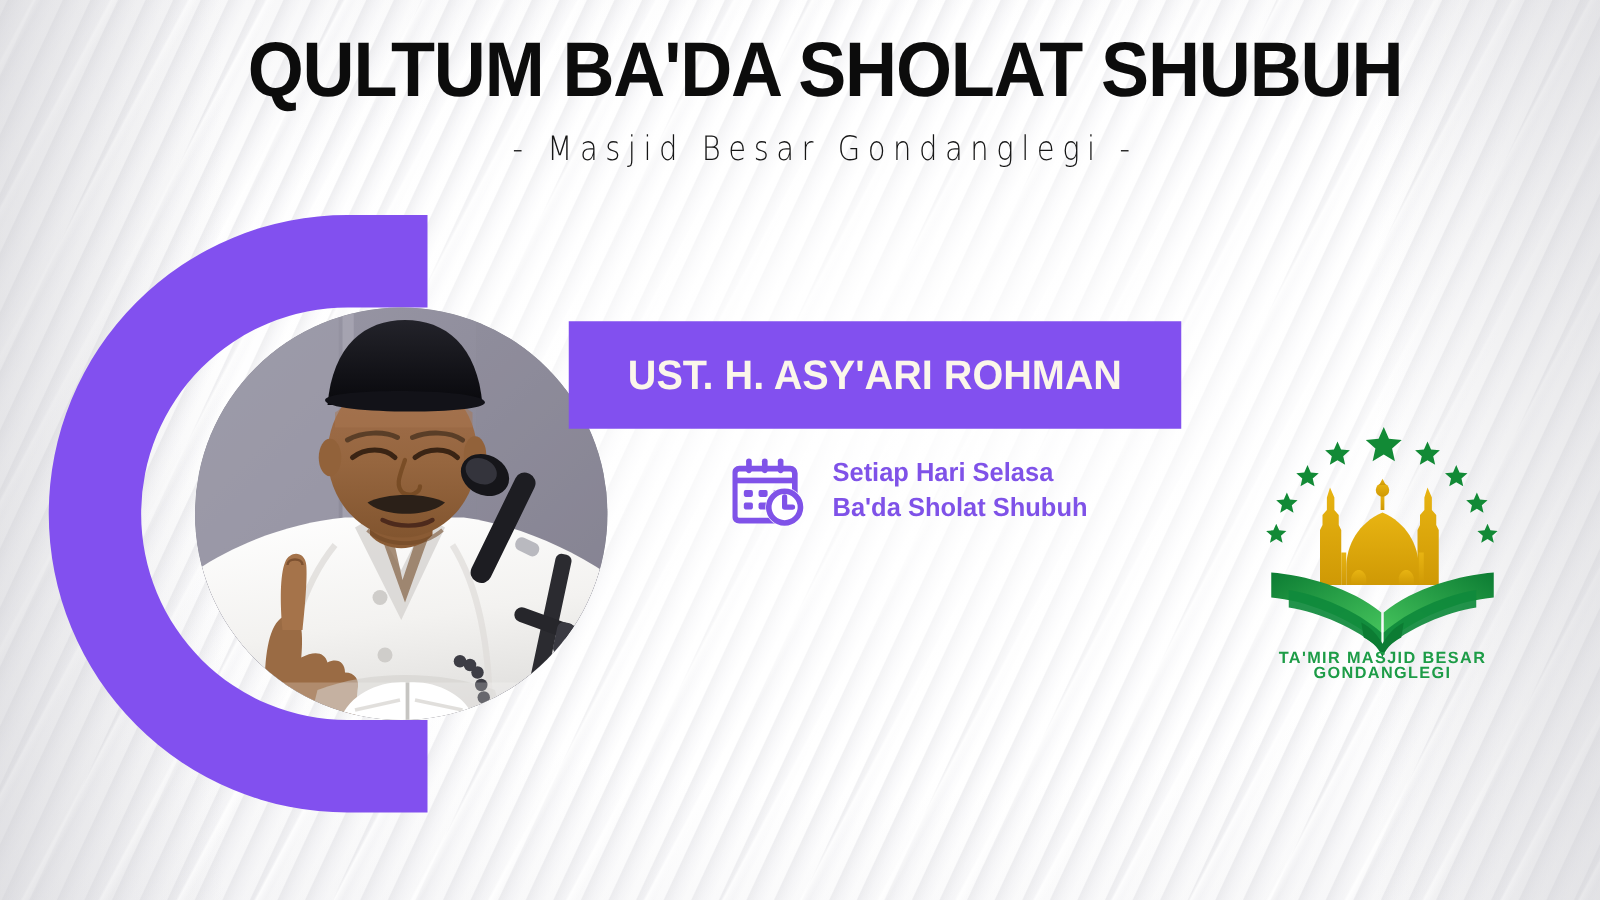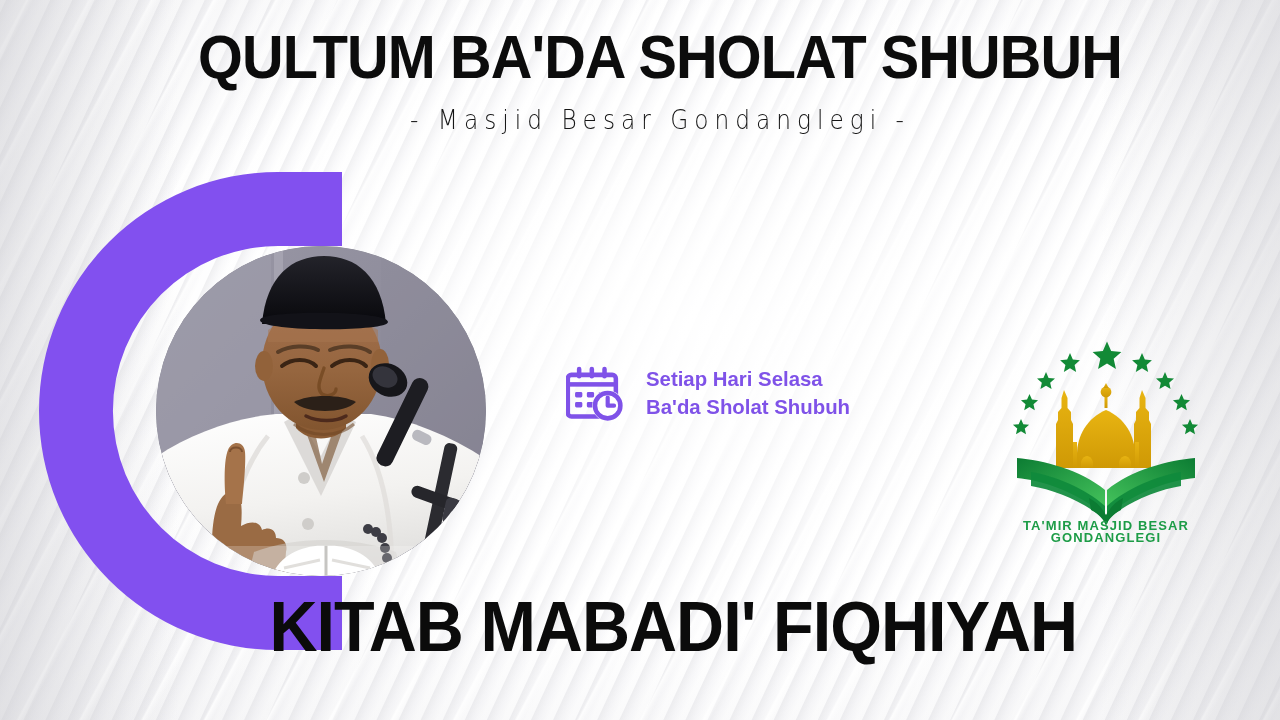--- a/index.html
+++ b/index.html
@@ -72,21 +72,21 @@
     position:absolute;left:455px;top:257px;width:490px;height:86px;z-index:4;
     background:#8250ef;display:flex;align-items:center;justify-content:center;
   }
   .name-banner .nm{
     font-family:"Liberation Sans", sans-serif;
     font-weight:bold;font-size:33px;color:#fbf6ea;letter-spacing:0px;
     transform:scaleX(0.96);white-space:nowrap;
   }
 
   
-  .info{position:absolute;left:564px;top:362px;z-index:5;}
+  .info{position:absolute;left:584px;top:362px;z-index:5;}
   .info-row{display:flex;align-items:center;margin-bottom:22px;}
   .info-ic{width:62px;height:62px;flex:0 0 62px;display:flex;align-items:center;justify-content:center;}
   .info-tx{
     margin-left:20px;
     font-family:"Liberation Sans", sans-serif;
     font-weight:bold;font-size:21px;line-height:1.32;color:#7f52e8;
     white-space:nowrap;transform:scaleX(0.97);transform-origin:left center;
   }
 
   
@@ -231,20 +231,23 @@
             <circle cx="232" cy="322" r="5"></circle>
           <circle cx="220" cy="286" r="5"></circle>
             <circle cx="212" cy="283" r="5"></circle>
         </g>
 
         <rect x="0" y="300" width="330" height="30" fill="#ffffff" opacity="0.22"></rect>
       </g>
     </svg>
   </div>
 
+  <div class="name-banner">
+    <div class="nm">UST. H. ASY'ARI ROHMAN</div>
+  </div>
 
   <div class="info">
 
     <div class="info-row">
       <div class="info-ic">
         <svg viewBox="0 0 64 64" width="58" height="58" xmlns="http://www.w3.org/2000/svg" aria-hidden="true">
           <g fill="#7f52e8">
             <rect x="12" y="3" width="5" height="13" rx="2.5"></rect>
             <rect x="26" y="3" width="5" height="13" rx="2.5"></rect>
             <rect x="40" y="3" width="5" height="13" rx="2.5"></rect>
@@ -323,17 +326,14 @@
       <path d="M186 120 C 160 122 122 132 98 152 L 98 178 C 122 156 160 142 186 140 Z" fill="url(#bkR)"></path>
       <path d="M22 134 C 46 138 76 150 96 168 L 96 182 C 76 164 46 152 22 148 Z" fill="#0f8a3c" opacity="0.92"></path>
       <path d="M172 134 C 148 138 118 150 98 168 L 98 182 C 118 164 148 152 172 148 Z" fill="#0f8a3c" opacity="0.92"></path>
       <path d="M80 160 C 88 164 93 170 97 177 C 101 170 106 164 114 160 L 112 172 C 104 176 99 182 97 188 C 95 182 90 176 82 172 Z" fill="#0c7c33"></path>
 
       <text x="97" y="192" text-anchor="middle" font-family="Liberation Sans, sans-serif" font-size="13" font-weight="bold" letter-spacing="1.1" fill="#1d9c47">TA'MIR MASJID BESAR</text>
       <text x="97" y="204" text-anchor="middle" font-family="Liberation Sans, sans-serif" font-size="13" font-weight="bold" letter-spacing="1.1" fill="#1d9c47">GONDANGLEGI</text>
     </svg>
   </div>
 
-  <div class="btm">
-    <div class="btm-title">KITAB MABADI' FIQHIYAH</div>
-  </div>
 
 </div>
 
 </body></html>

